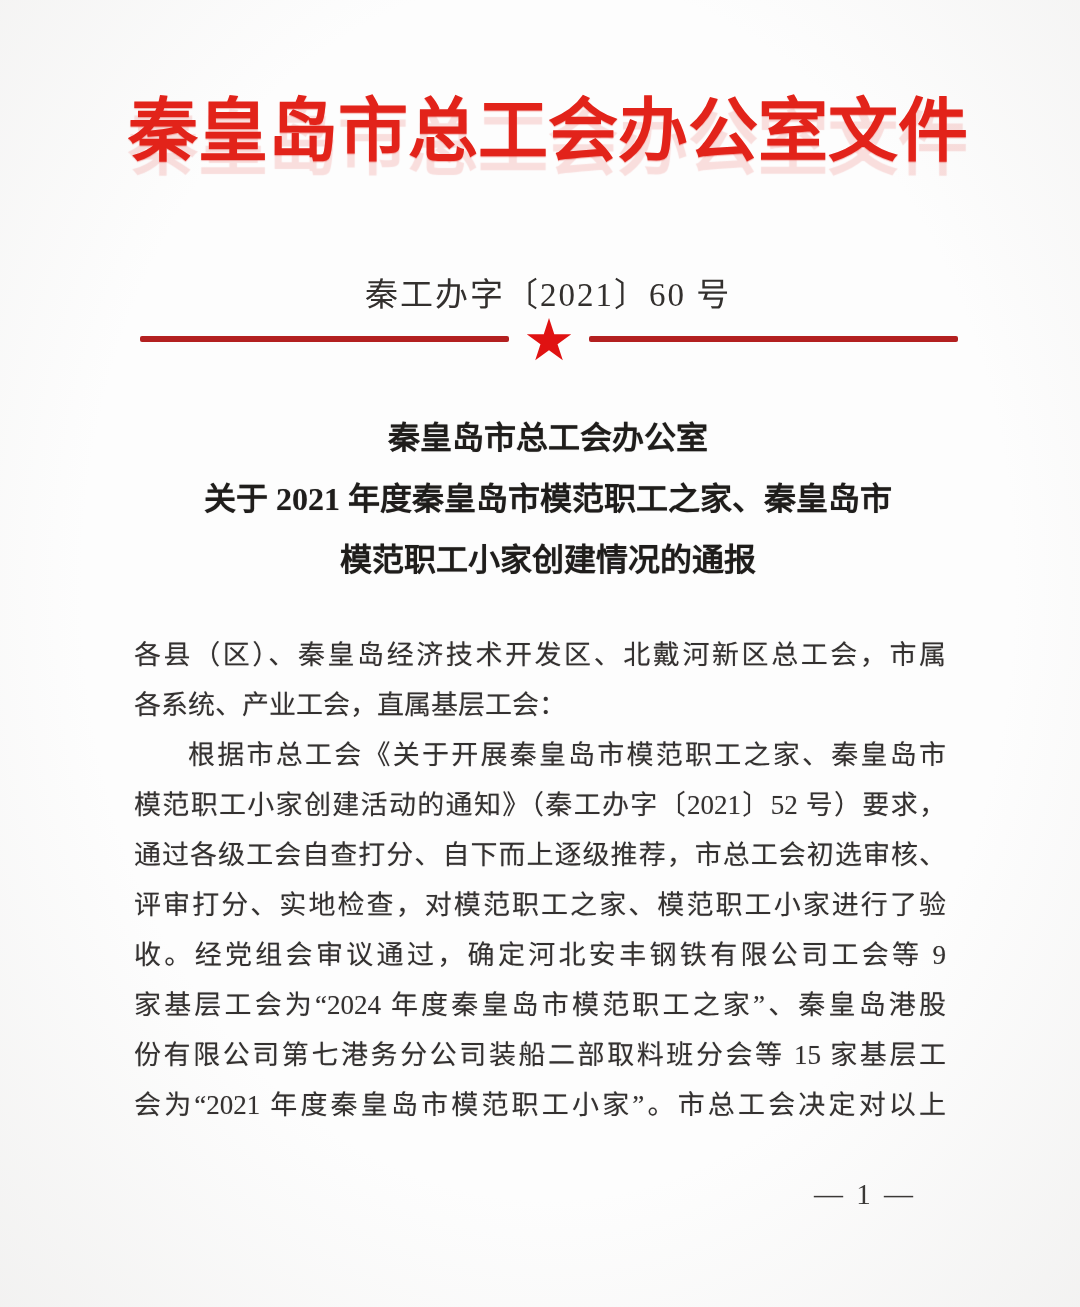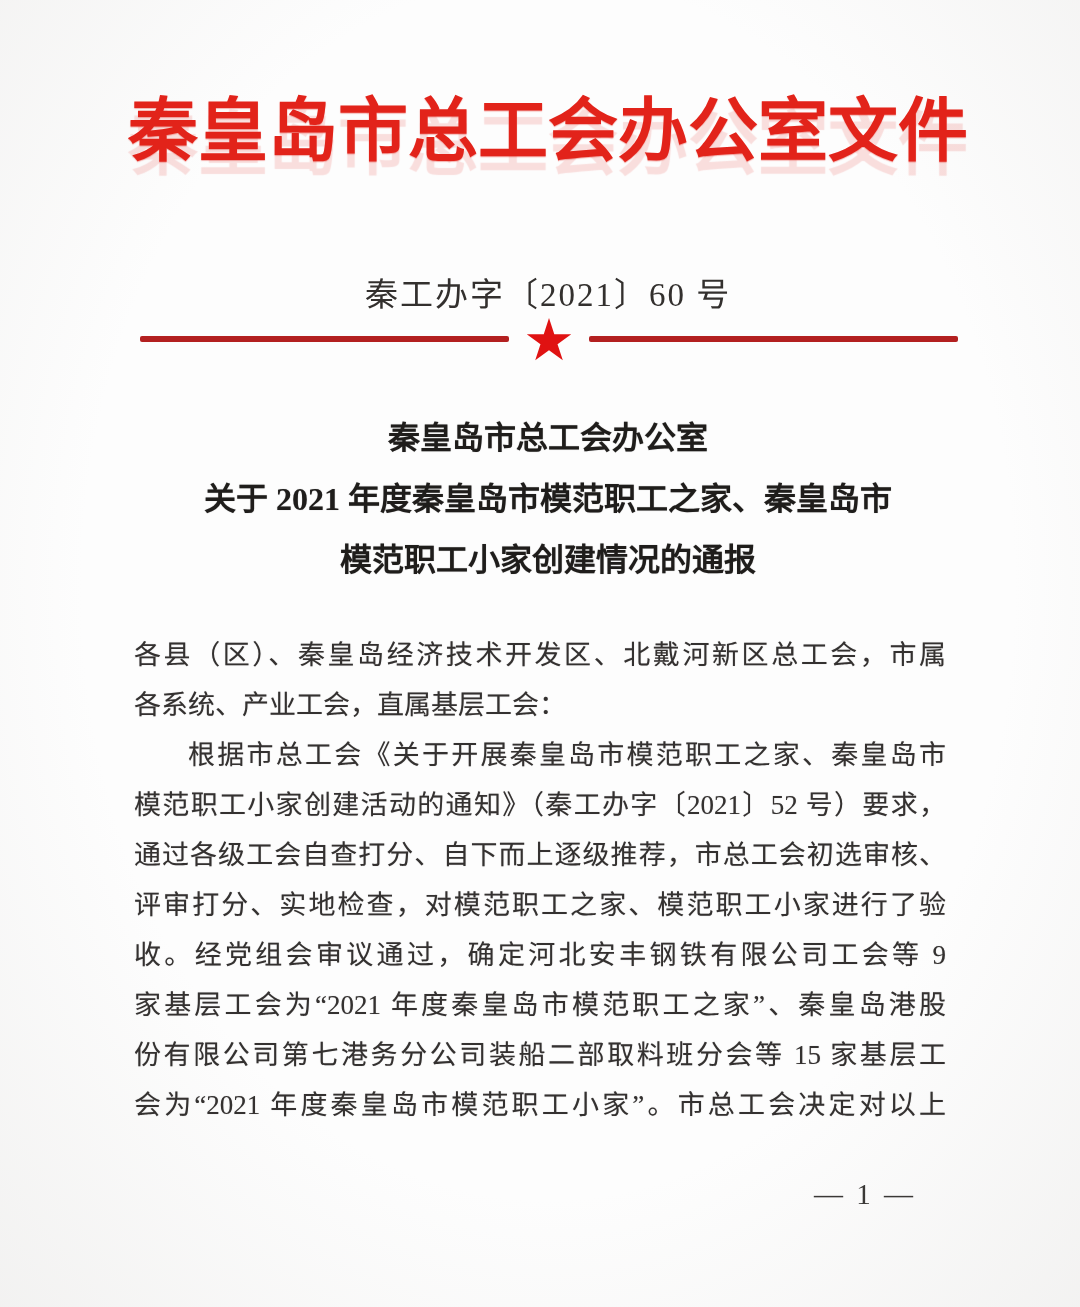--- a/index.html
+++ b/index.html
@@ -144,20 +144,20 @@
   </div>
 
   <div class="body-block">
     <div class="bline">各县（区）、秦皇岛经济技术开发区、北戴河新区总工会，市属</div>
     <div class="bline short">各系统、产业工会，直属基层工会：</div>
     <div class="bline indent">根据市总工会《关于开展秦皇岛市模范职工之家、秦皇岛市</div>
     <div class="bline">模范职工小家创建活动的通知》（秦工办字〔2021〕52 号）要求，</div>
     <div class="bline">通过各级工会自查打分、自下而上逐级推荐，市总工会初选审核、</div>
     <div class="bline">评审打分、实地检查，对模范职工之家、模范职工小家进行了验</div>
     <div class="bline">收。经党组会审议通过，确定河北安丰钢铁有限公司工会等 9</div>
-    <div class="bline">家基层工会为“2021 年度秦皇岛市模范职工之家”、秦皇岛港股</div>
+    <div class="bline">家基层工会为“2024 年度秦皇岛市模范职工之家”、秦皇岛港股</div>
     <div class="bline">份有限公司第七港务分公司装船二部取料班分会等 15 家基层工</div>
     <div class="bline">会为“2021 年度秦皇岛市模范职工小家”。市总工会决定对以上</div>
   </div>
 
   <div class="page-number">— 1 —</div>
 
 </div>
 
 </body></html>

